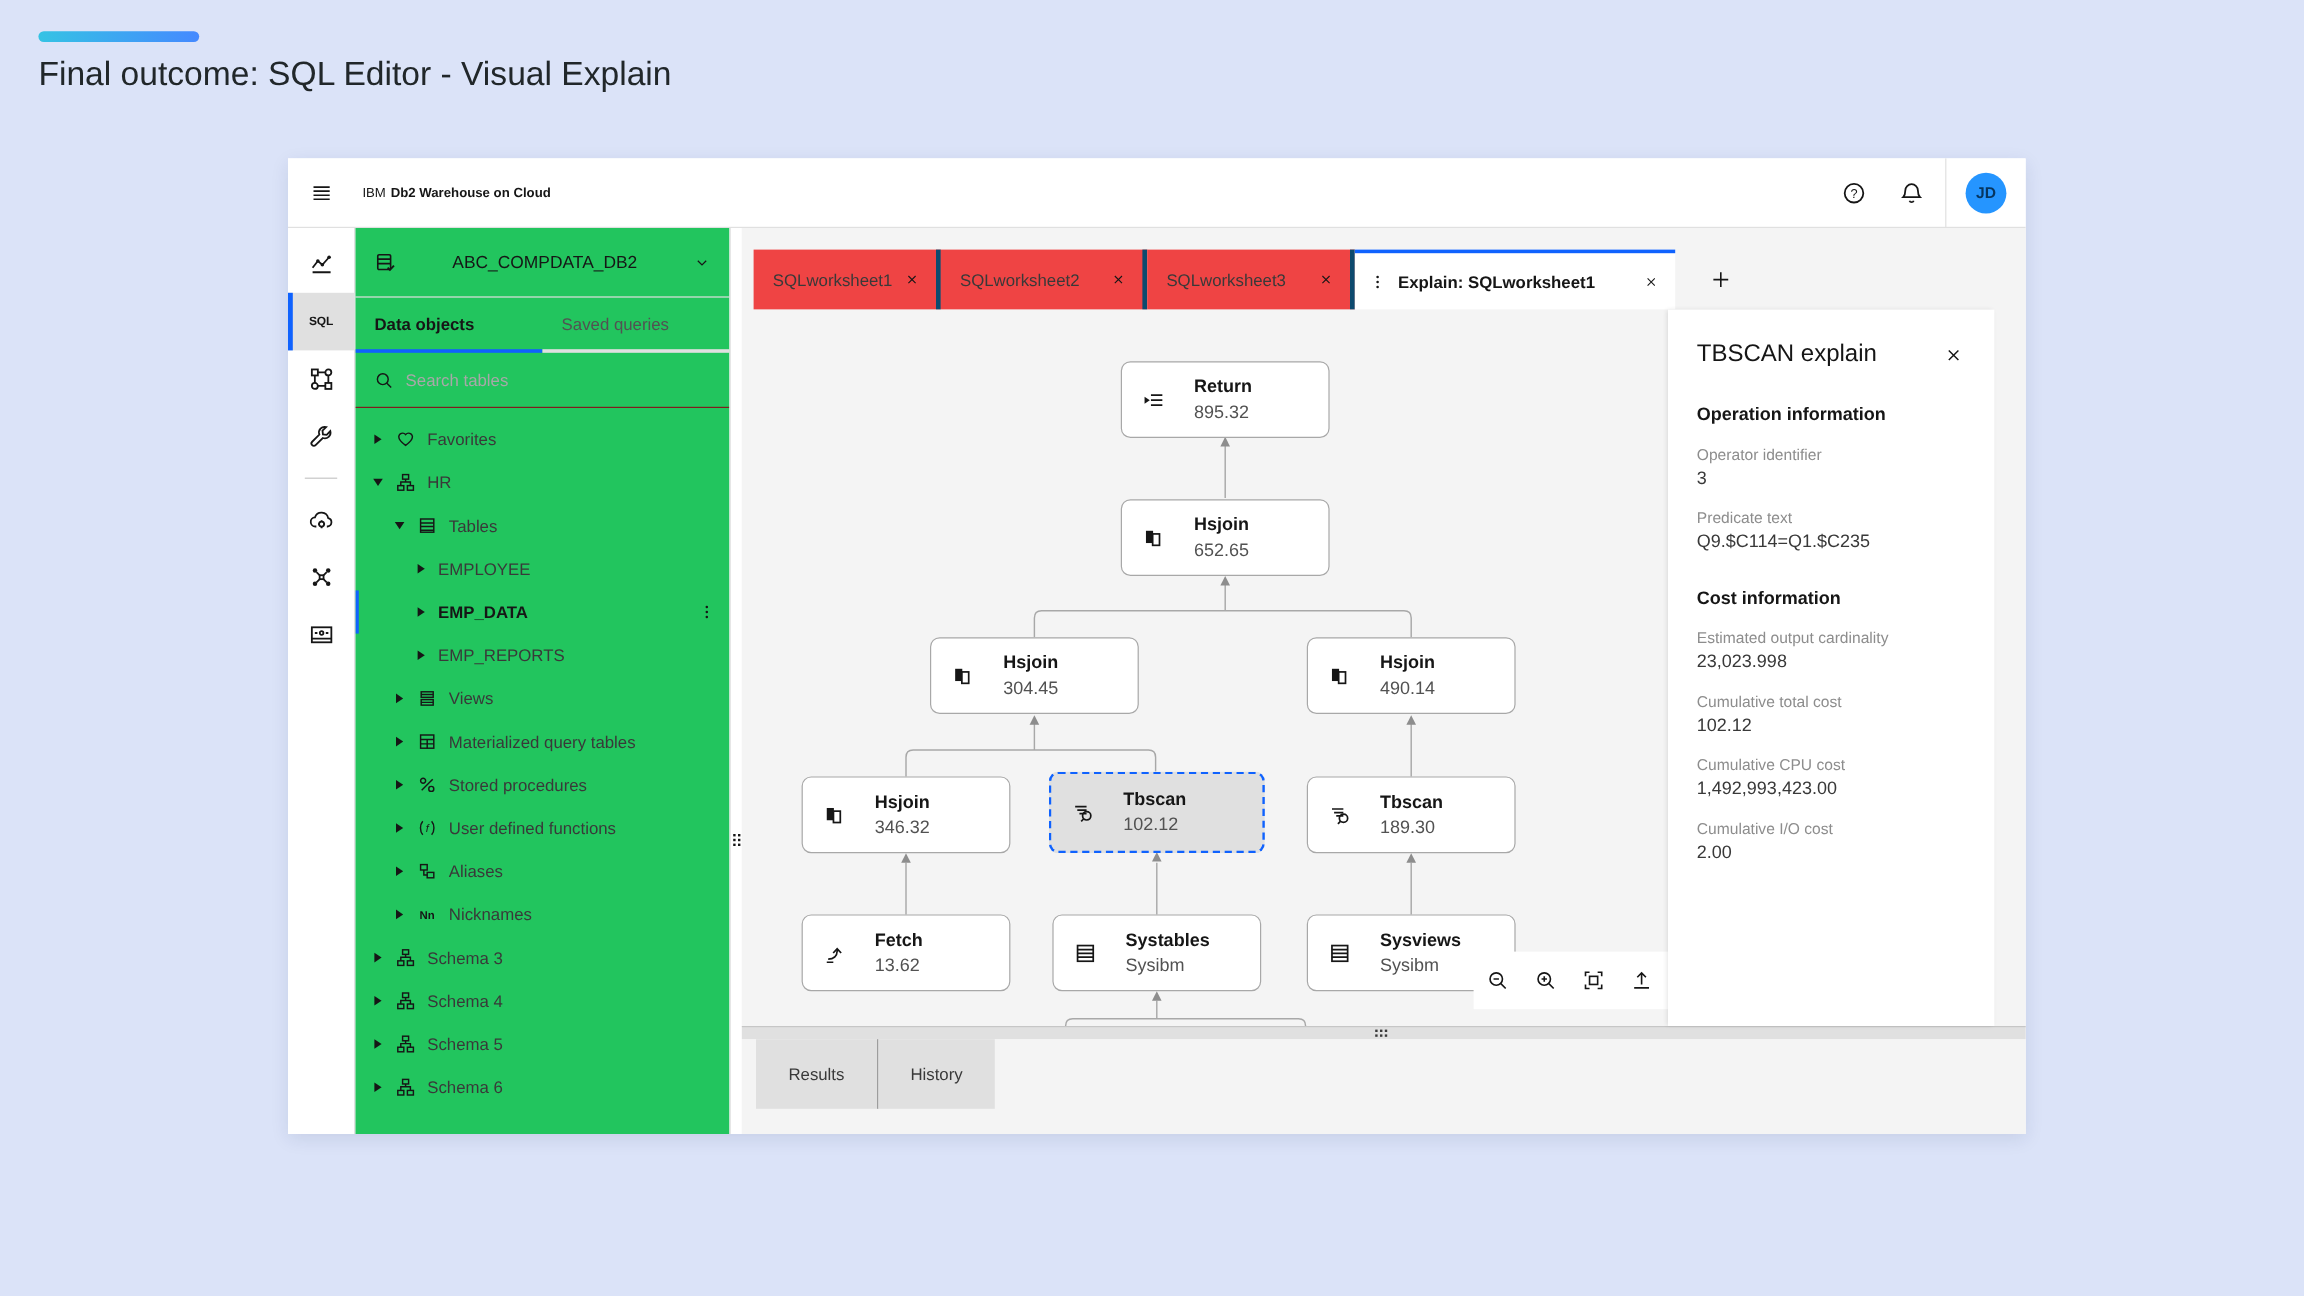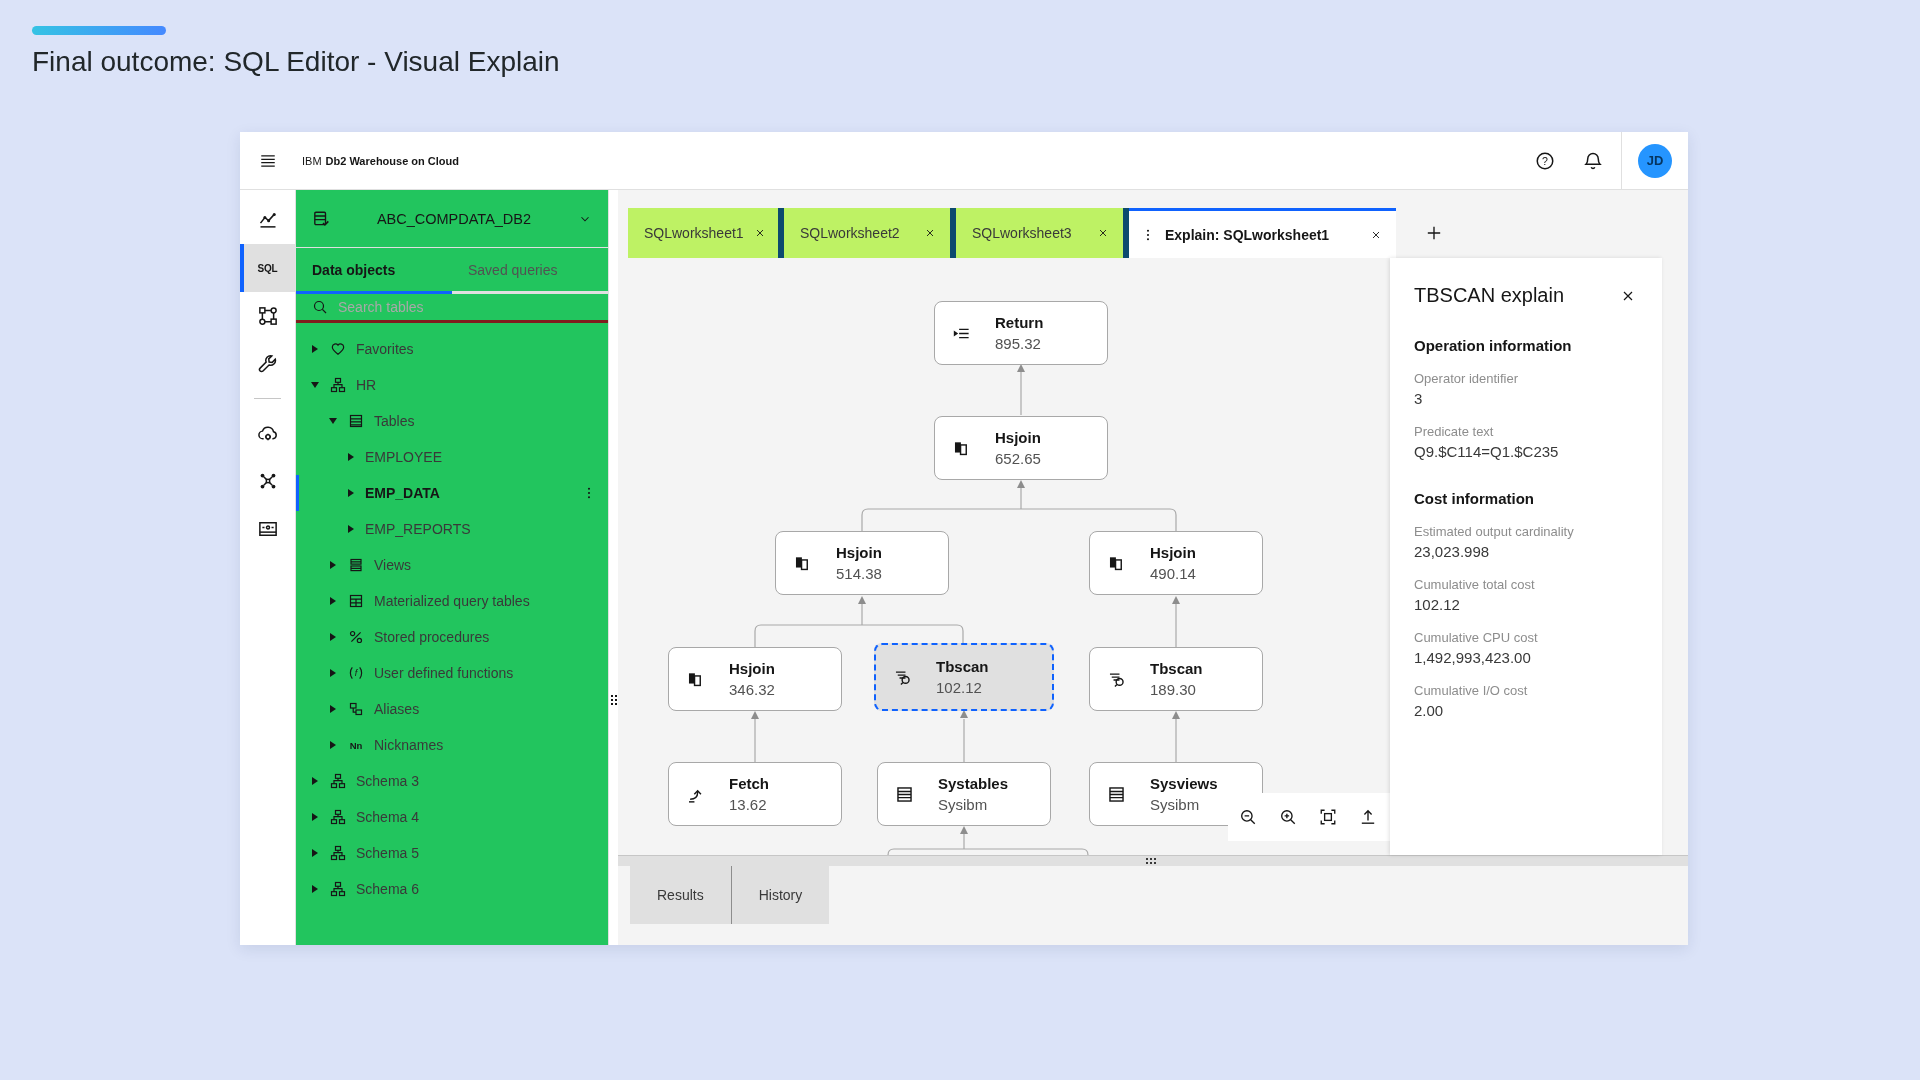--- a/index.html
+++ b/index.html
@@ -37,21 +37,21 @@
   .rail-div{height:1px;background:#c6c6c6;margin:10px 14px}
 
   
   .sidebar{position:absolute;left:56px;top:58px;width:312px;height:755px;background:#22c55e;overflow:hidden;z-index:10}
   .db-row{height:58px;display:flex;align-items:center;padding:0 16px;gap:12px;border-bottom:1px solid #e0e0e0;cursor:pointer}
   .db-name{flex:1;text-align:center;font-size:14.5px;color:#161616}
   .side-tabs{height:46px;display:flex}
   .side-tab{flex:1;border:none;background:none;text-align:left;padding:0 0 0 16px;font-size:14px;color:#525252;
     border-bottom:3px solid #e0e0e0;cursor:pointer;font-family:inherit}
   .side-tab.active{font-weight:700;color:#161616;border-bottom-color:#0f62fe}
-  .search-row{height:29px;display:flex;align-items:center;gap:10px;padding:0 16px;border-bottom:3px solid #7f1d1d}
+  .search-row{height:46px;display:flex;align-items:center;gap:10px;padding:0 16px;border-bottom:1px solid #7f1d1d}
   .search-row input{border:none;outline:none;font-size:14px;color:#161616;flex:1;font-family:inherit;background:transparent}
   .search-row input::placeholder{color:#a8a8a8}
   .tree{list-style:none;padding-top:8px;height:605px;overflow:hidden}
   .tree-item{height:36px;display:flex;align-items:center;gap:9px;padding-right:12px;cursor:pointer;
     border-left:3px solid transparent;font-size:14px;color:#393939}
   .tree-item.selected{border-left-color:#0f62fe;color:#161616;font-weight:700}
   .tree-item .caret{width:10px;display:flex;justify-content:center}
   .tree-item .ticon{width:18px;display:flex;justify-content:center}
   .tree-item .tlabel{flex:1;white-space:nowrap;overflow:hidden}
   .tree-item .kebab{margin-left:auto;border:none;background:none;cursor:pointer;display:flex}
@@ -59,22 +59,22 @@
   
   .v-splitter{position:absolute;left:368px;top:58px;width:10px;height:755px;background:#fff;
     border-left:1px solid #e0e0e0;cursor:col-resize;z-index:15}
   .dots-v{position:absolute;left:1px;top:500px;width:8px;height:20px;
     display:grid;grid-template-columns:2px 2px;grid-auto-rows:2px;gap:2px;justify-content:center;align-content:center}
   .dots-v i{background:#161616}
 
   
   .main{position:absolute;left:378px;top:58px;width:1070px;height:755px;background:#f4f4f4}
   .tabbar{position:absolute;left:0;top:0;width:1070px;height:68px;background:#f4f4f4;display:flex;align-items:flex-end;padding-left:10px}
-  .wtab{height:50px;background:#bef264;display:flex;align-items:center;padding:0 12px 0 16px;gap:8px;
-    font-size:14px;color:#393939;cursor:pointer;border-right:6px solid #0c4a6e;position:relative}
+  .wtab{height:50px;background:#ef4444;display:flex;align-items:center;padding:0 12px 0 16px;gap:8px;
+    font-size:14px;color:#393939;cursor:pointer;border-right:4px solid #0c4a6e;position:relative}
   .wtab:last-of-type{border-right:none}
   .wtab.active{background:#fff;color:#161616;font-weight:700;border-right:none;border-top:3px solid #0f62fe}
   .wtab .tab-label{flex:1;text-align:left;white-space:nowrap}
   .tab-close{border:none;background:none;cursor:pointer;display:flex;padding:2px}
   .tab-kebab{border:none;background:none;cursor:pointer;display:flex;padding:2px;margin-left:-6px}
   .new-tab{width:48px;height:50px;border:none;background:none;cursor:pointer;display:flex;align-items:center;justify-content:center;margin-left:14px}
 
   
   .canvas{position:absolute;left:0;top:68px;width:1070px;height:597px;background:#f4f4f4;overflow:hidden}
   .edges{position:absolute;left:0;top:0}
@@ -594,21 +594,21 @@
             </div>
             <div class="node" style="left:157px;top:273px">
               <span class="nicon">
                 <svg width="19" height="19" viewBox="0 0 16 16">
                   <rect x="2.5" y="2.8" width="5" height="8.6" fill="#161616"></rect>
                   <rect x="7.2" y="5" width="4.8" height="8" fill="#fff" stroke="#161616" stroke-width="1.2"></rect>
                 </svg>
               </span>
               <span>
                 <div class="node-label">Hsjoin</div>
-                <div class="node-value">514.38</div>
+                <div class="node-value">304.45</div>
               </span>
             </div>
             <div class="node" style="left:471px;top:273px">
               <span class="nicon">
                 <svg width="19" height="19" viewBox="0 0 16 16">
                   <rect x="2.5" y="2.8" width="5" height="8.6" fill="#161616"></rect>
                   <rect x="7.2" y="5" width="4.8" height="8" fill="#fff" stroke="#161616" stroke-width="1.2"></rect>
                 </svg>
               </span>
               <span>

